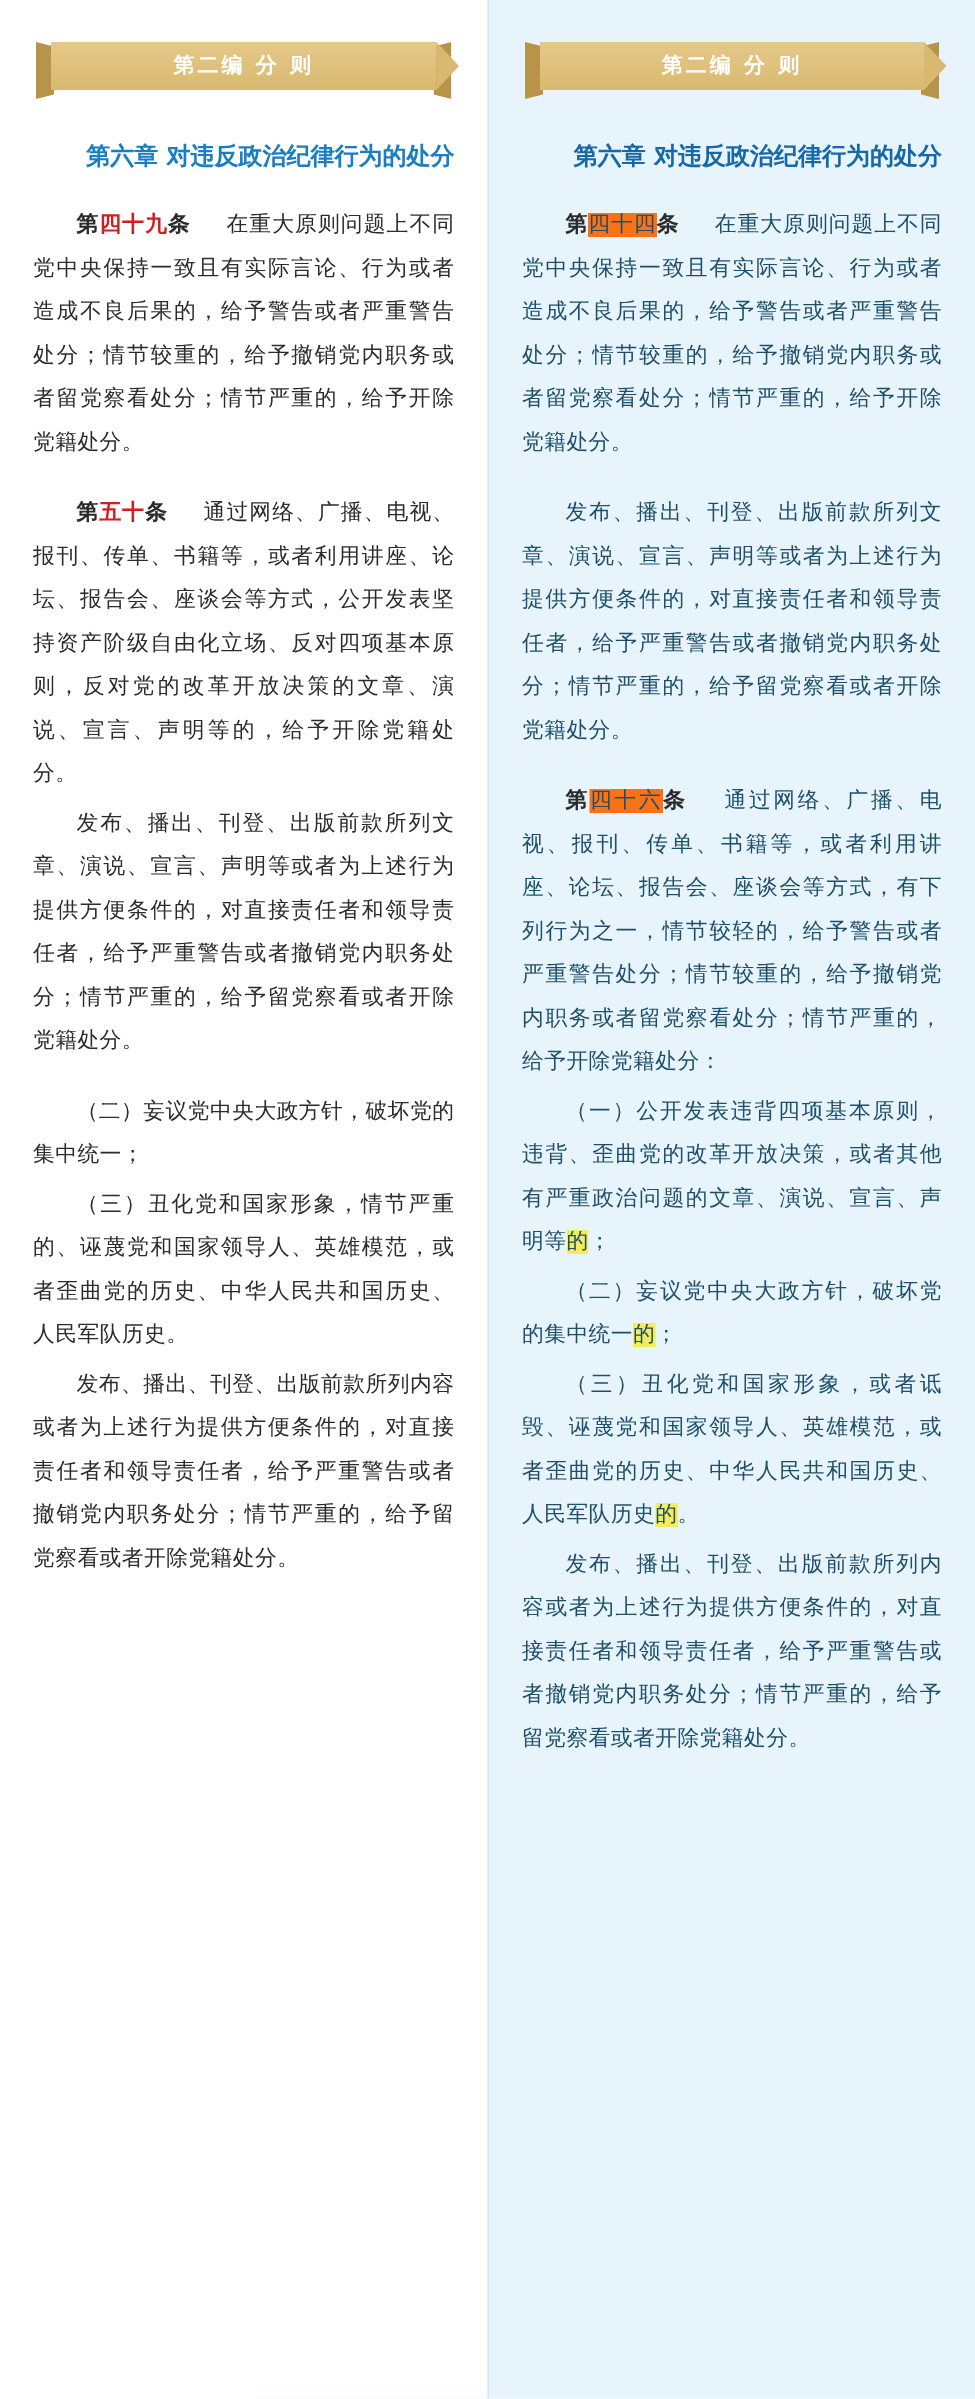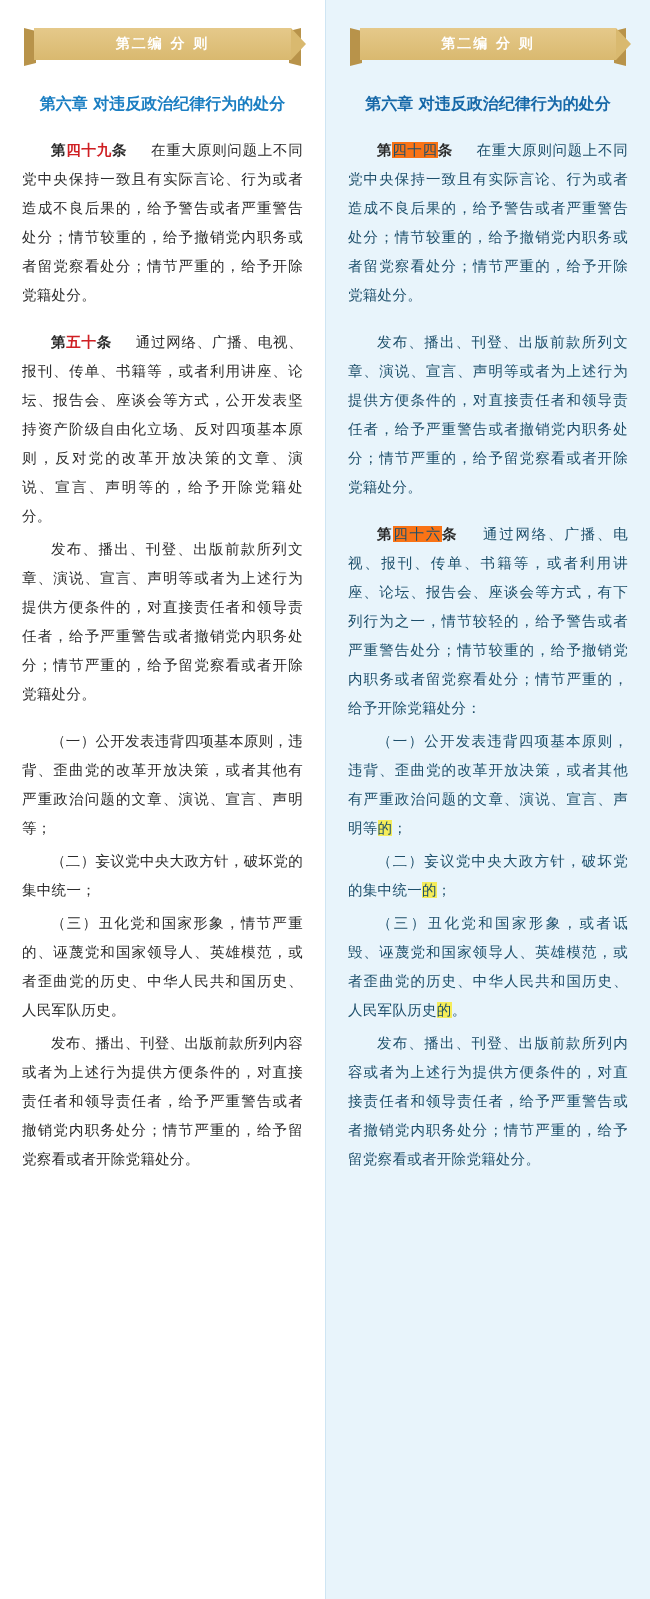--- a/index.html
+++ b/index.html
@@ -80,21 +80,21 @@
     width: 12px;
     height: 38px;
     background: #b8934a;
     clip-path: polygon(0 3px, 100% 0, 100% 100%, 0 35px);
   }
 
   .chapter-title {
     font-size: 16px;
     font-weight: bold;
     color: #1a7ec2;
-    text-align: center;
+    text-align: right;
     margin: 0 0 20px 0;
     line-height: 1.5;
   }
   .col-right .chapter-title {
     color: #1668a8;
   }
 
   .article {
     margin: 0 0 18px 0;
   }
@@ -150,21 +150,20 @@
 
     <div class="articles">
         <div class="article">
           <p class="para"><span class="art-no">第<span class="art-num-red">四十九</span>条</span><span class="sp"></span>在重大原则问题上不同党中央保持一致且有实际言论、行为或者造成不良后果的，给予警告或者严重警告处分；情节较重的，给予撤销党内职务或者留党察看处分；情节严重的，给予开除党籍处分。</p>
         </div>
         <div class="article">
           <p class="para"><span class="art-no">第<span class="art-num-red">五十</span>条</span><span class="sp"></span>通过网络、广播、电视、报刊、传单、书籍等，或者利用讲座、论坛、报告会、座谈会等方式，公开发表坚持资产阶级自由化立场、反对四项基本原则，反对党的改革开放决策的文章、演说、宣言、声明等的，给予开除党籍处分。</p>
           <p class="para">发布、播出、刊登、出版前款所列文章、演说、宣言、声明等或者为上述行为提供方便条件的，对直接责任者和领导责任者，给予严重警告或者撤销党内职务处分；情节严重的，给予留党察看或者开除党籍处分。</p>
         </div>
         <div class="article">
-          <p class="para">（一）公开发表违背四项基本原则，违背、歪曲党的改革开放决策，或者其他有严重政治问题的文章、演说、宣言、声明等；</p>
           <p class="para">（二）妄议党中央大政方针，破坏党的集中统一；</p>
           <p class="para">（三）丑化党和国家形象，情节严重的、诬蔑党和国家领导人、英雄模范，或者歪曲党的历史、中华人民共和国历史、人民军队历史。</p>
           <p class="para">发布、播出、刊登、出版前款所列内容或者为上述行为提供方便条件的，对直接责任者和领导责任者，给予严重警告或者撤销党内职务处分；情节严重的，给予留党察看或者开除党籍处分。</p>
         </div>
       </div>
   </div>
 
   <div class="col col-right">
     <div class="ribbon-wrap">
       <div class="ribbon-tail-left"></div>

